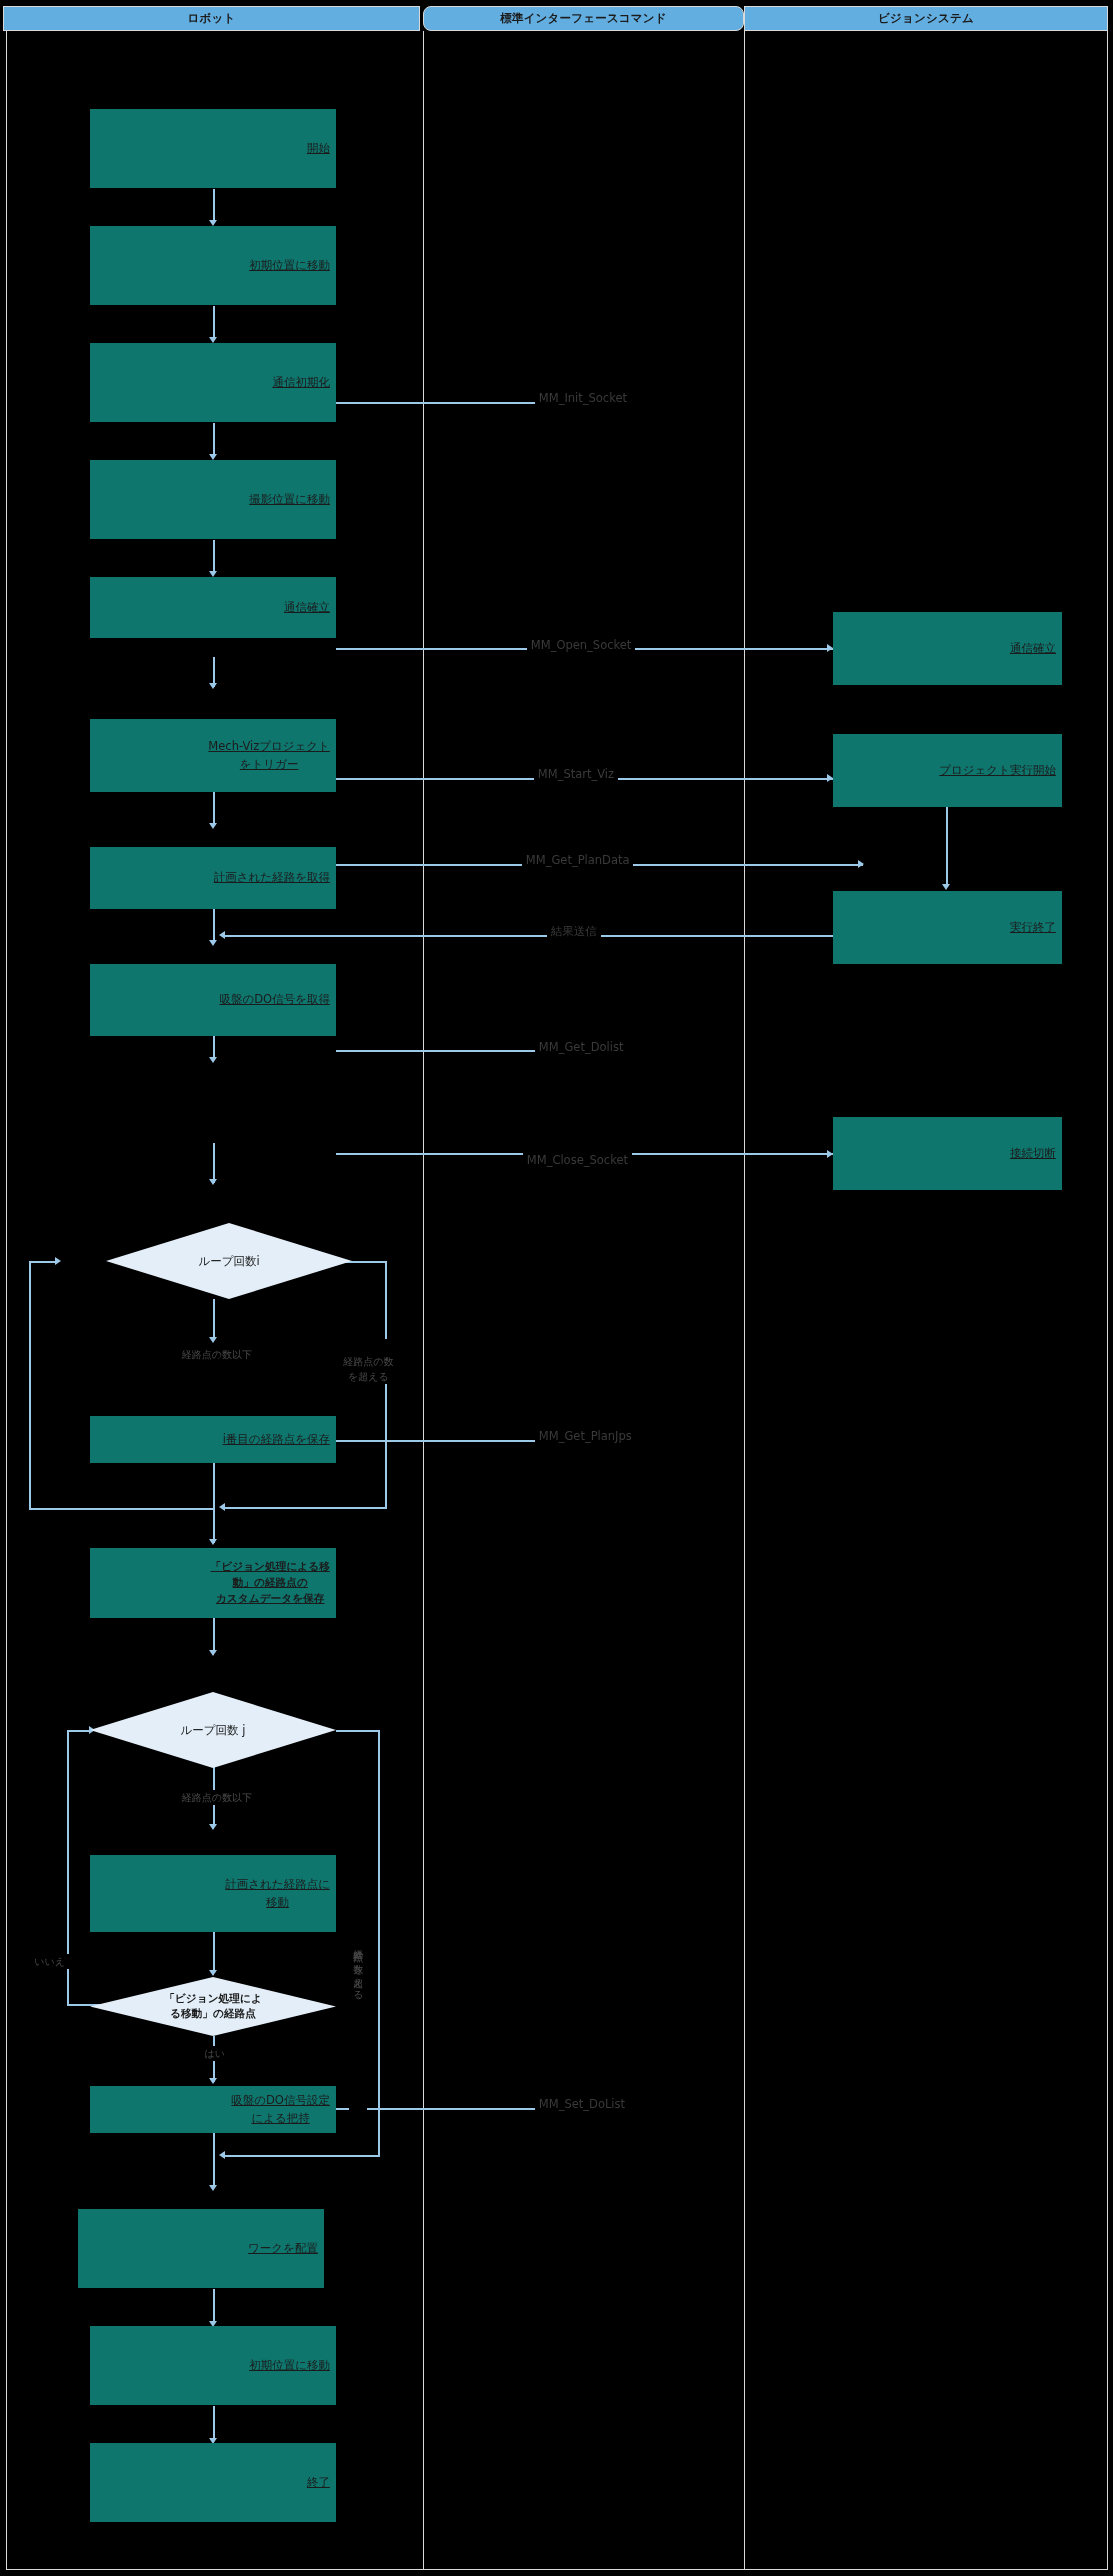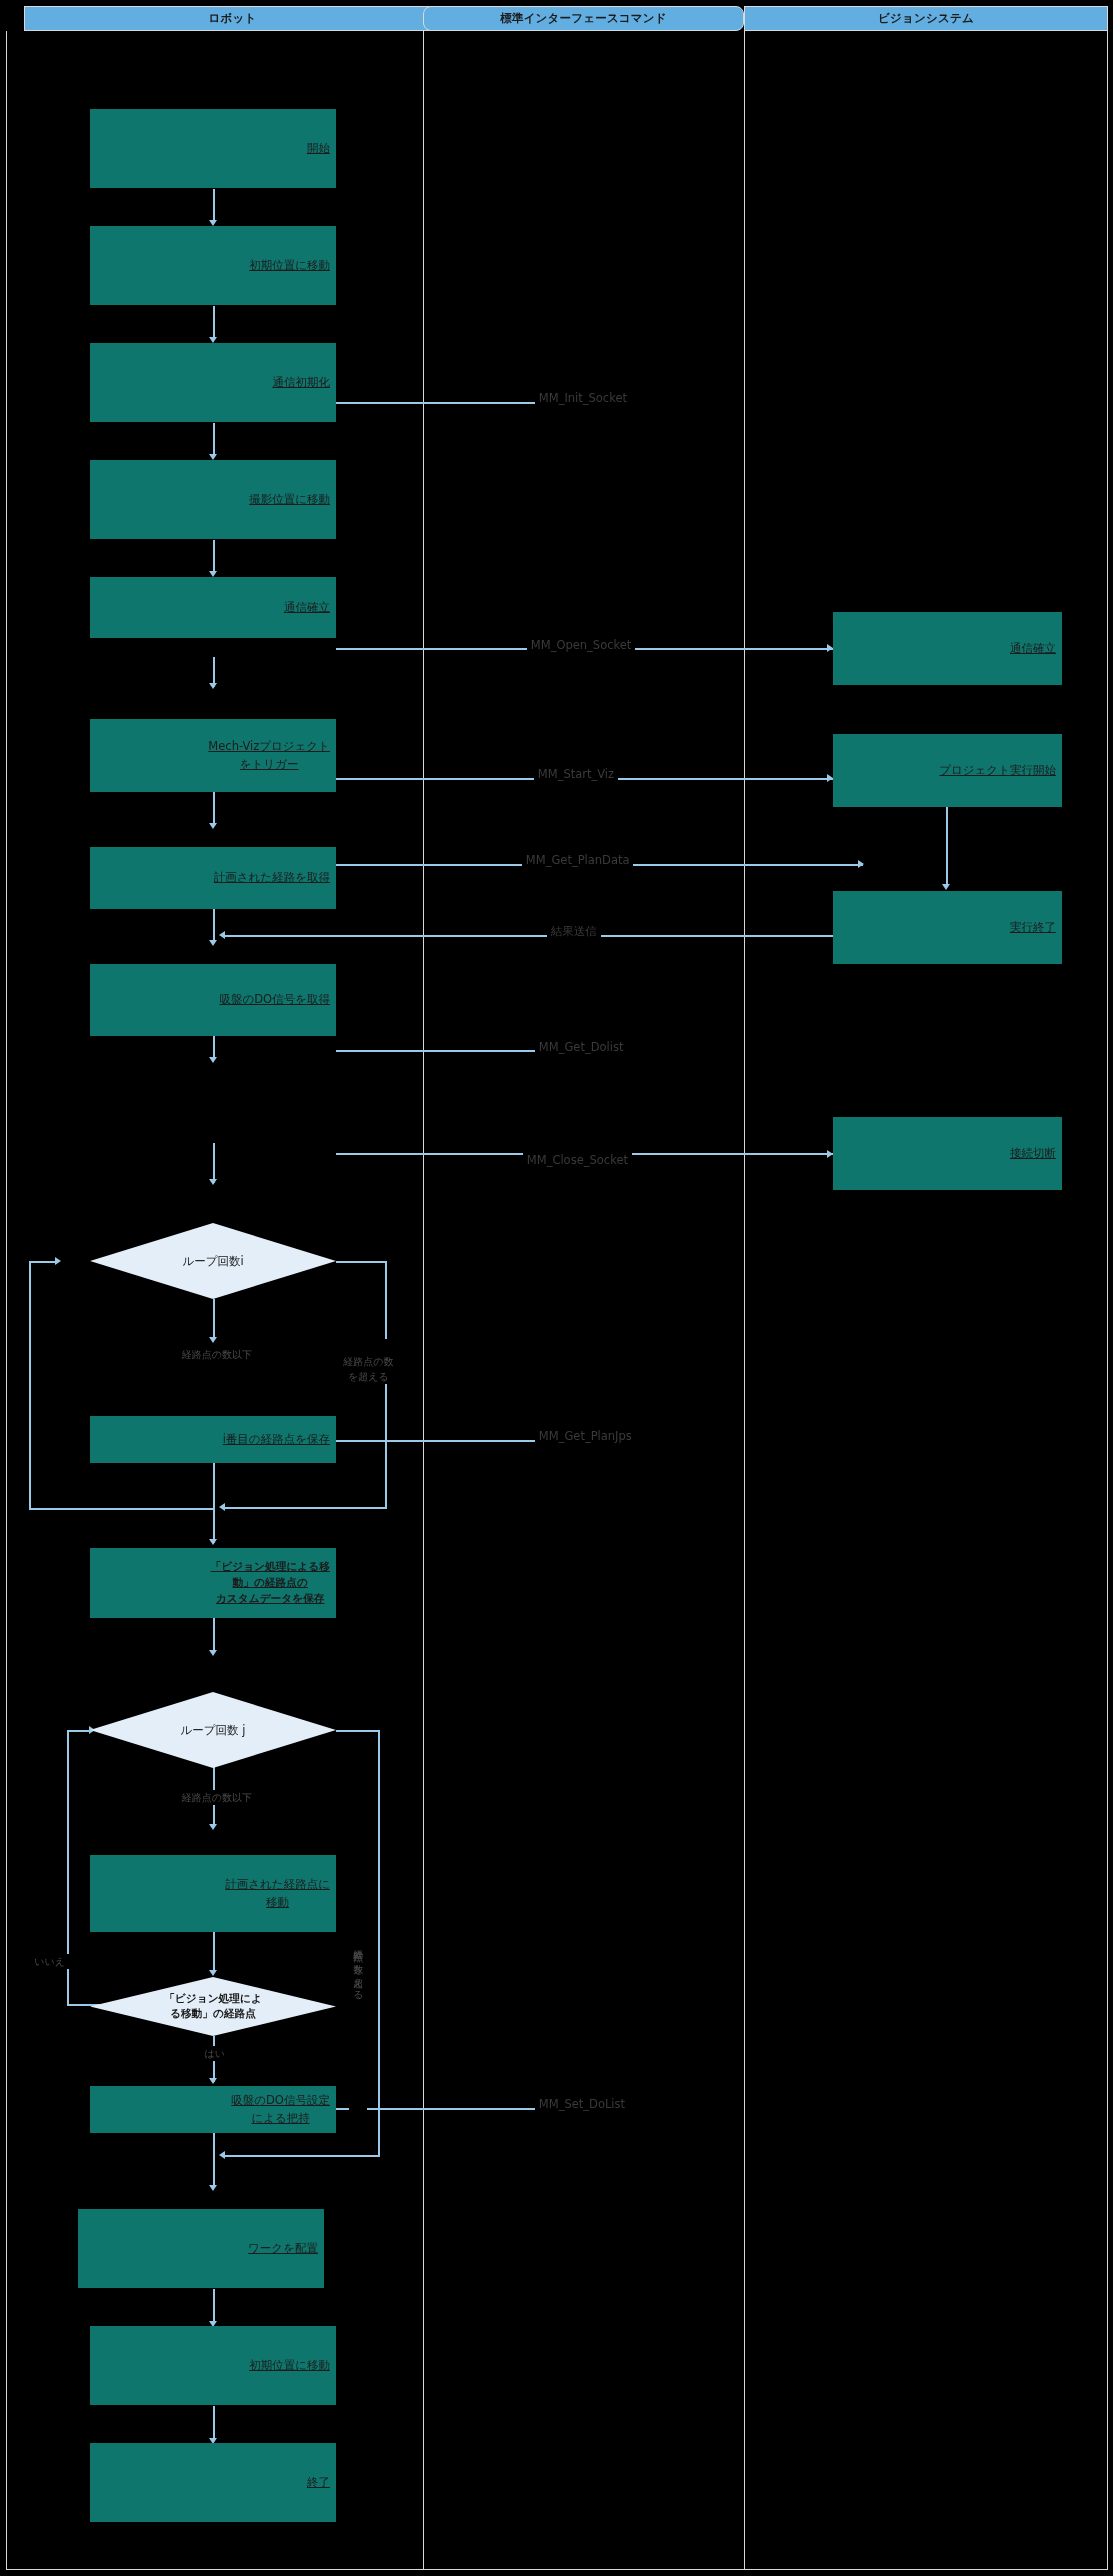--- a/index.html
+++ b/index.html
@@ -53,21 +53,21 @@
   .elabel.vert{
     writing-mode:vertical-rl;text-orientation:upright;
     line-height:1.35;letter-spacing:0.8px;
   }
 </style>
 </head>
 <body>
 
 <div id="page">
 
-  <div class="lane-head" style="left:24px;width:417px;">
+  <div class="lane-head" style="left:3px;width:417px;">
     <span>ロボット</span>
   </div>
   <div class="lane-head" style="left:423px;width:321px;border-radius:8px;">
     <span>標準インターフェースコマンド</span>
   </div>
   <div class="lane-head" style="left:744px;width:364px;">
     <span>ビジョンシステム</span>
   </div>
 
   <div class="lane-sep" style="left:6.1px;top:31px;width:0.8px;height:2539px;"></div>
@@ -213,21 +213,21 @@
 
   <div class="node" style="left:90px;top:847px;width:246px;height:62px;">
     <span>計画された経路を取得</span>
   </div>
 
   <div class="node" style="left:90px;top:964px;width:246px;height:72px;">
     <span>吸盤のDO信号を取得</span>
   </div>
 
 
-  <div class="diamond" style="left:90px;top:1223px;width:246px;height:76px;">
+  <div class="diamond" style="left:106px;top:1223px;width:246px;height:76px;">
     <span>ループ回数i</span>
   </div>
 
   <div class="node" style="left:90px;top:1416px;width:246px;height:47px;">
     <span>i番目の経路点を保存</span>
   </div>
 
   <div class="node bold" style="left:90px;top:1548px;width:246px;height:70px;white-space:pre-line;">
     <span>「ビジョン処理による移
 動」の経路点の

